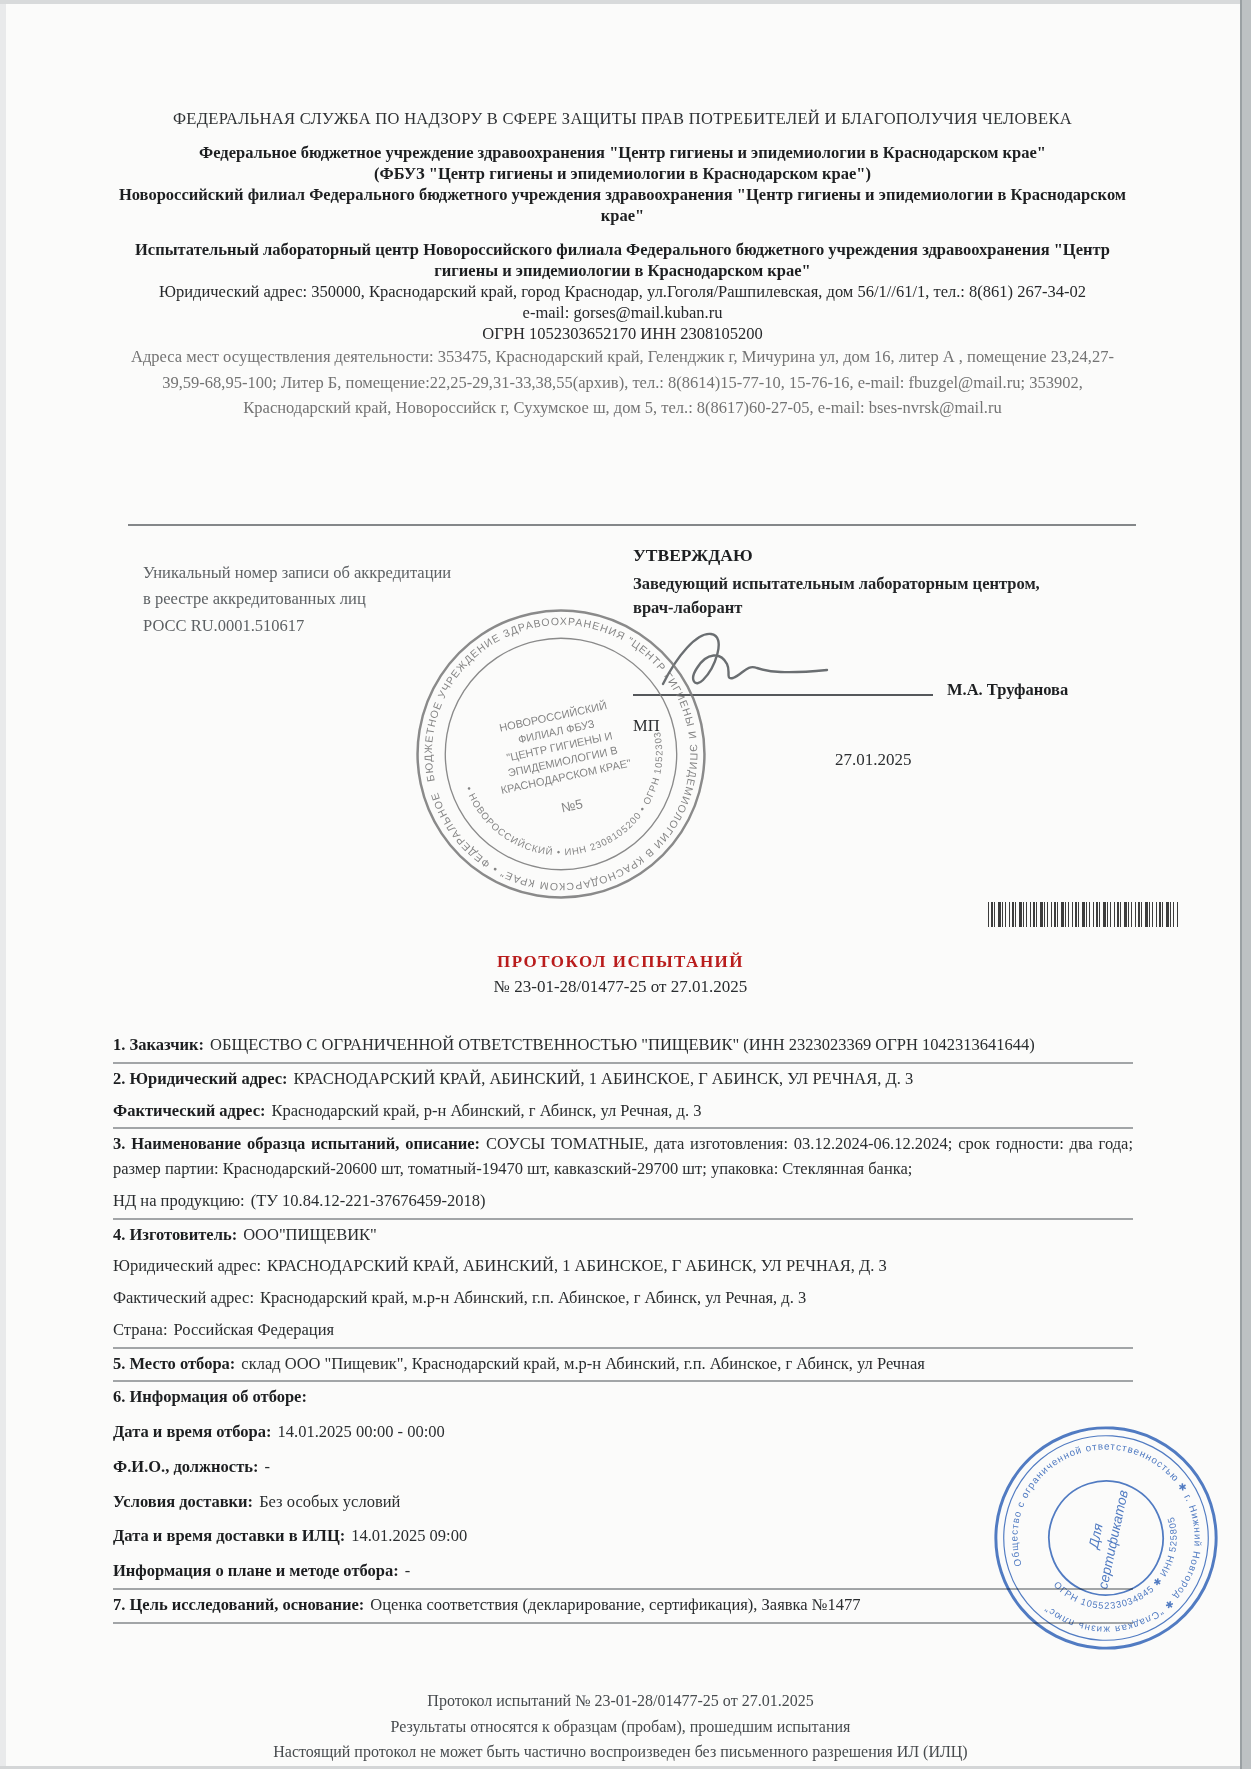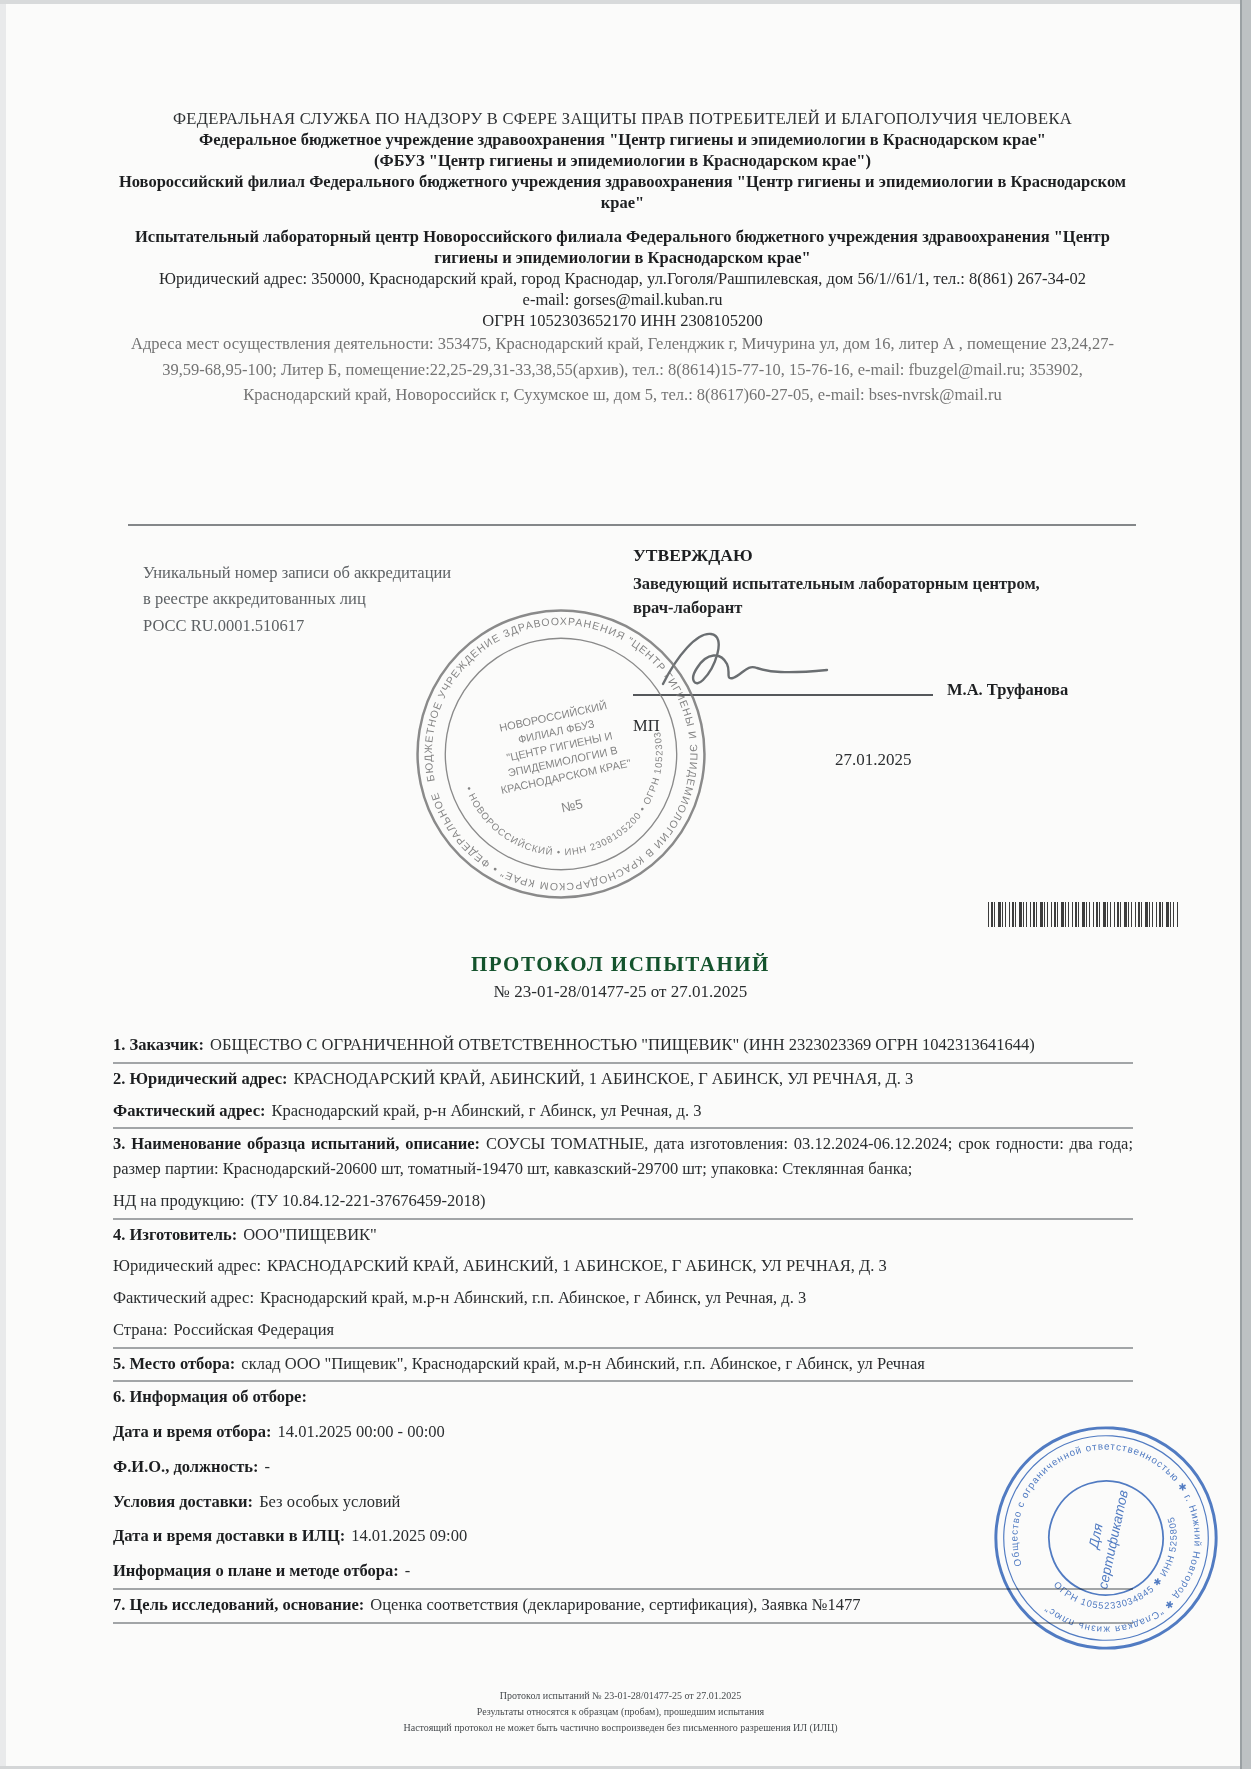--- a/index.html
+++ b/index.html
@@ -8,21 +8,21 @@
     background:#fbfbfa;
     font-family:"Liberation Serif","DejaVu Serif",serif;
     color:#26282a;
   }
   .edge-right{position:absolute;right:0;top:0;bottom:0;width:9px;background:#bdc1c3;border-left:2px solid #9aa0a3;}
   .edge-top{position:absolute;left:0;top:0;right:9px;height:4px;background:#d8dadb;}
   .edge-bottom{position:absolute;left:0;bottom:0;right:9px;height:3px;background:#d4d6d7;}
   .edge-left{position:absolute;left:0;top:0;bottom:0;width:6px;background:#e9eaeb;}
 
   .hdr{position:absolute;left:118px;right:124px;top:108px;text-align:center;font-size:16.5px;line-height:1.28;}
-  .hdr .agency{letter-spacing:.3px;color:#2e3133;}
+  .hdr .agency{letter-spacing:.3px;color:#2e3133;margin-bottom:13px;}
   .hdr .b{font-weight:700;color:#1d1f21;}
   .hdr .gap{height:12px;}
   .hdr .addr{color:#737373;line-height:1.55;}
 
   .mainline{position:absolute;left:128px;width:1008px;top:524px;height:2px;background:#5c6063;opacity:.75;}
 
   .accr{position:absolute;left:143px;top:560px;width:380px;font-size:16.5px;line-height:1.6;color:#5d6164;}
 
   .approval{position:absolute;left:633px;top:545px;width:486px;font-size:16.5px;}
   .approval .approve{font-weight:700;font-size:17.5px;color:#1d1f21;margin-bottom:6px;}
@@ -34,33 +34,33 @@
   .mp{color:#2b2e30;}
   .appr-date{margin:14px 0 0 202px;color:#2b2e30;font-size:17px;}
 
   .stamp-gray{position:absolute;left:408px;top:596px;opacity:.88;}
   .stamp-blue{position:absolute;left:988px;top:1420px;opacity:.9;mix-blend-mode:multiply;z-index:6;}
 
   .barcode{position:absolute;left:988px;top:902px;width:192px;height:25px;opacity:.85;
     background:repeating-linear-gradient(90deg,#1b1b1b 0 1px,transparent 1px 3px,#1b1b1b 3px 5px,transparent 5px 6px,#1b1b1b 6px 7px,transparent 7px 10px,#1b1b1b 10px 13px,transparent 13px 14px,#1b1b1b 14px 15px,transparent 15px 17px,#1b1b1b 17px 18px,transparent 18px 21px);}
 
   .titleblk{position:absolute;left:0;right:10px;top:952px;text-align:center;}
-  .titleblk .t{font-weight:700;font-size:21px;letter-spacing:1.5px;color:#14532d;}
+  .titleblk .t{font-weight:700;font-size:17px;letter-spacing:1.5px;color:#b91c1c;}
   .titleblk .n{font-size:17px;color:#2a2d2f;margin-top:5px;}
 
   .sections{position:absolute;left:113px;right:118px;top:1030px;font-size:16.5px;line-height:1.5;}
   .row{padding:3px 0 4px;}
   .row.jst{text-align:justify;}
   .row.bb{border-bottom:2px solid rgba(90,95,98,.55);}
   .row.sp{margin-top:3px;}
   .lbl{font-weight:700;color:#1c1e20;margin-right:6px;text-align:center;}
   .lbl.reg{font-weight:400;color:#2a2d2f;}
   .val{color:#2a2d2f;}
 
-  .footer{position:absolute;left:0;right:10px;top:1688px;text-align:center;font-size:10px;line-height:1.6;color:#474b4e;}
+  .footer{position:absolute;left:0;right:10px;top:1688px;text-align:center;font-size:16px;line-height:1.6;color:#474b4e;}
 
   svg text{fill:#757575;}
   .stamp-blue text{fill:#3f6fc0;}
 </style>
 </head>
 <body>
 
 <div class="edge-left"></div>
 <div class="edge-top"></div>
 <div class="edge-bottom"></div>

